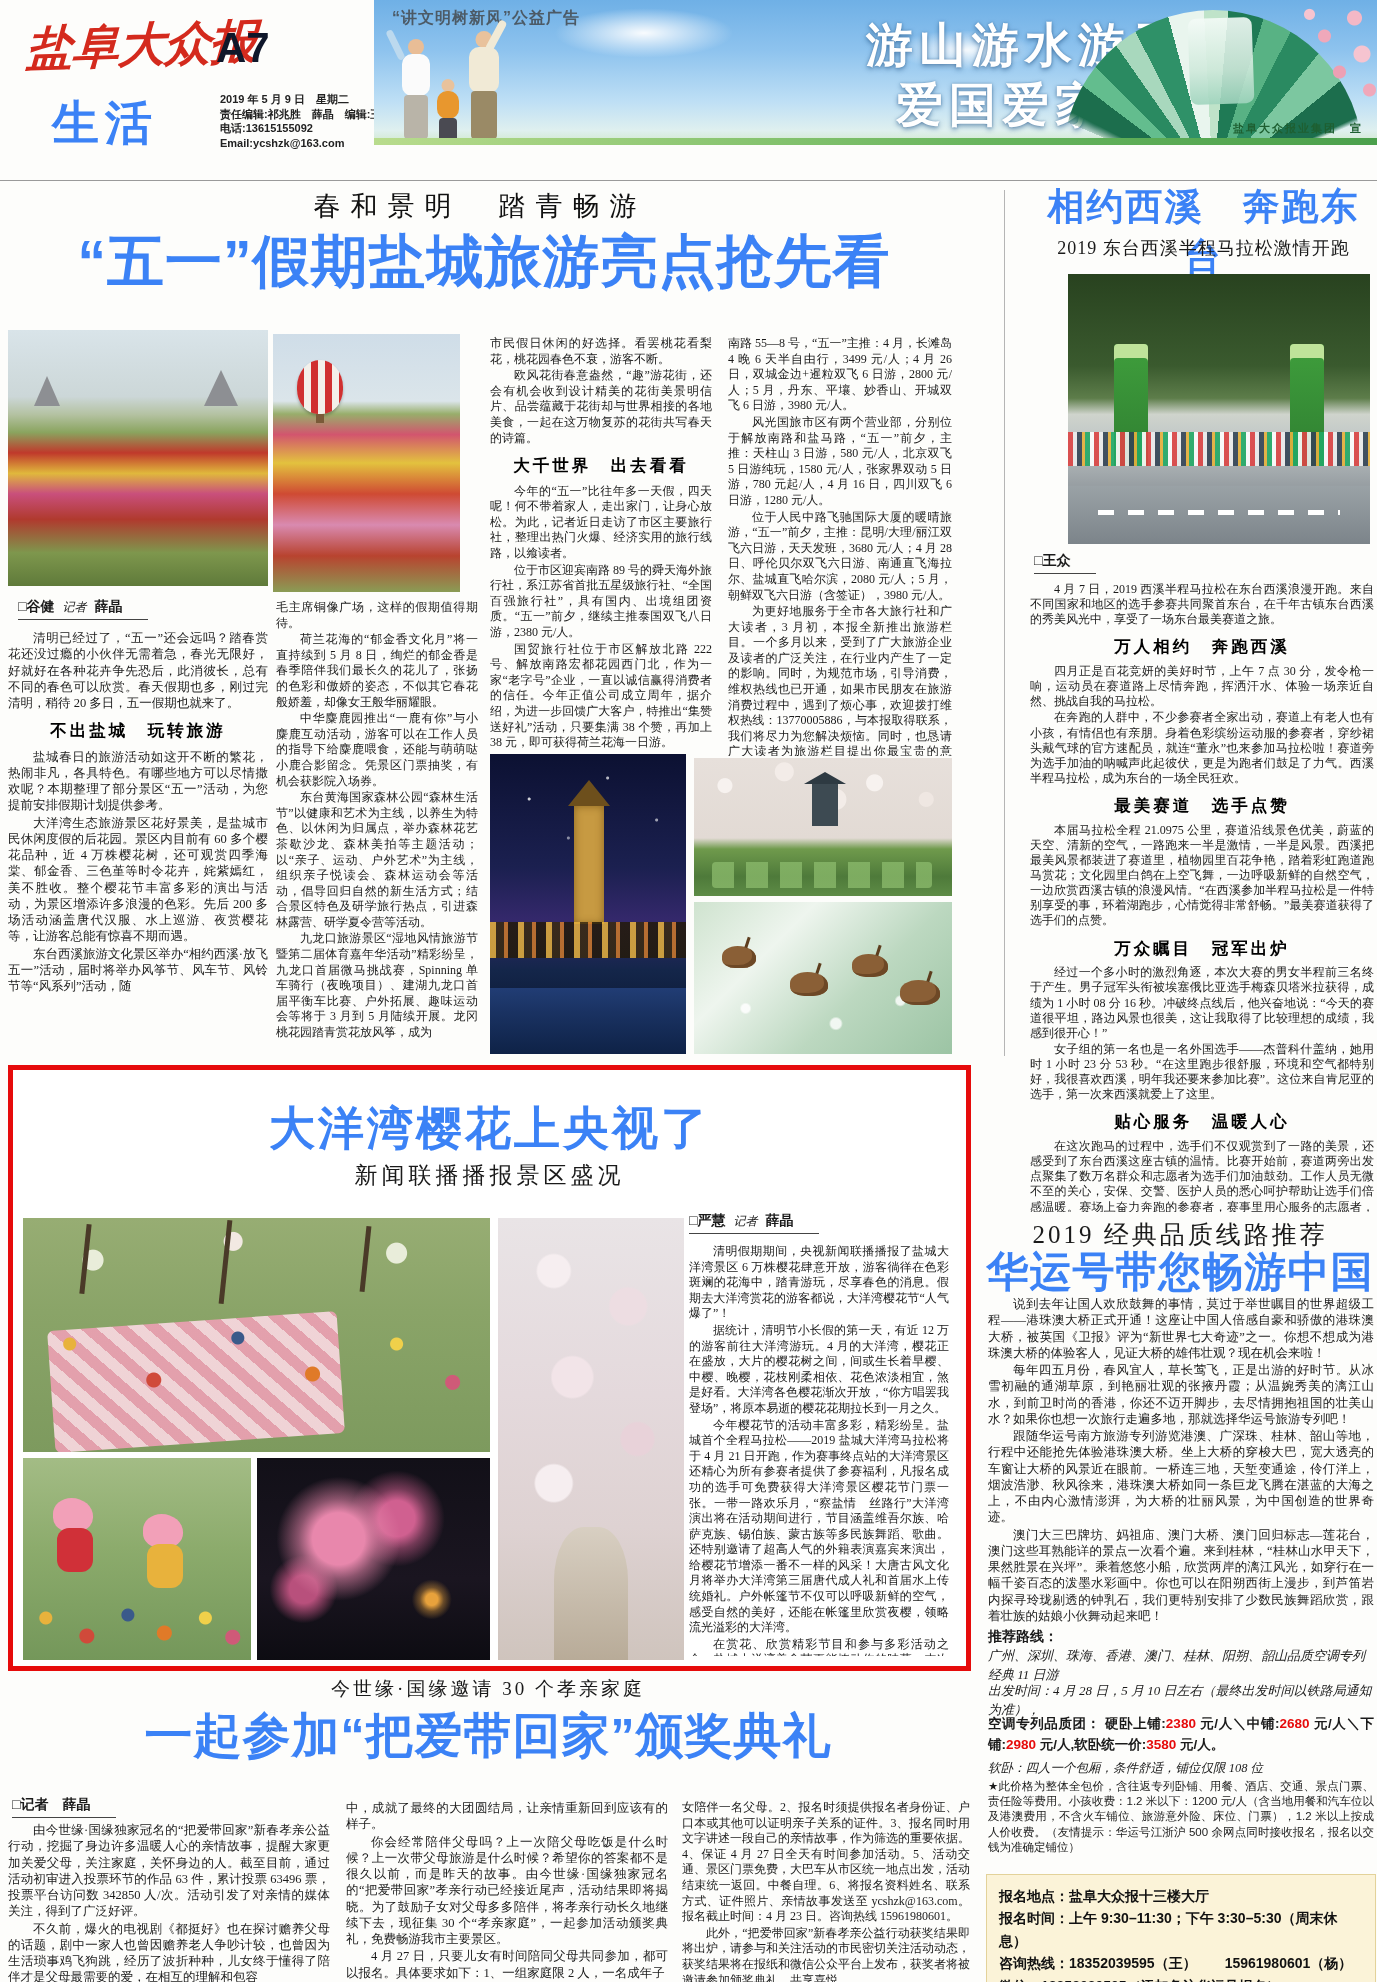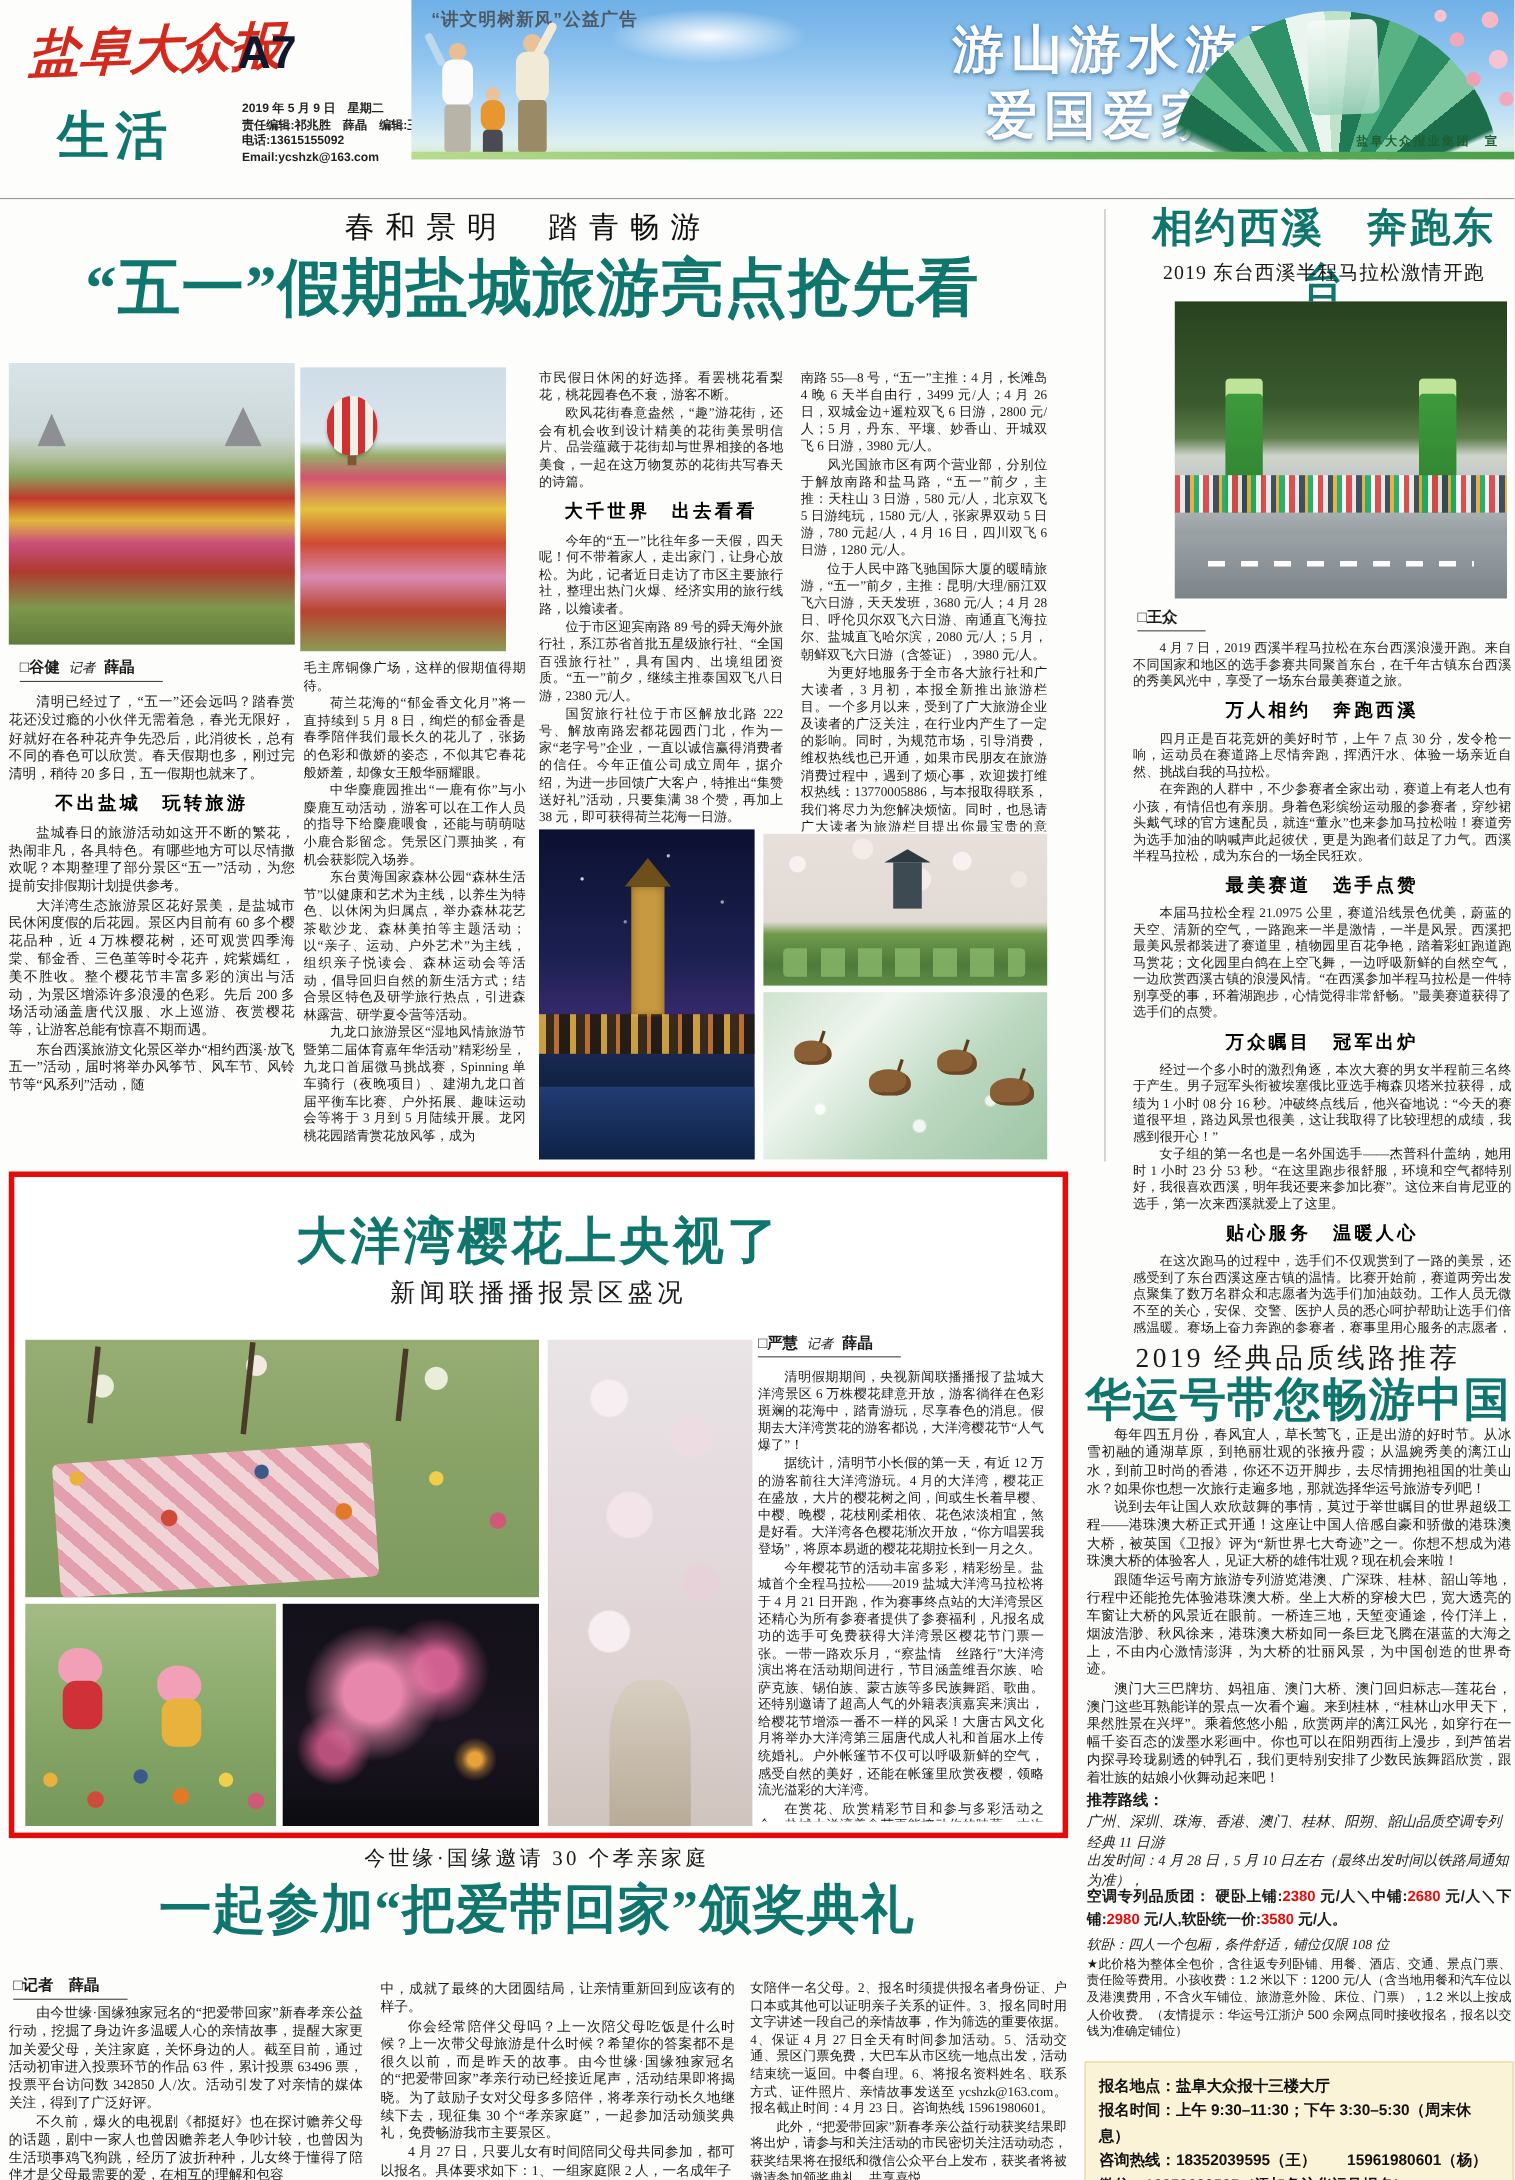--- a/index.html
+++ b/index.html
@@ -1,20 +1,20 @@
 <!DOCTYPE html>
 <html><head>
 <meta charset="utf-8">
 <style>
   html,body{margin:0;padding:0;background:#e8e8e8;}
   #page{position:relative;width:1377px;height:1982px;margin:0 auto;background:#fdfdfb;overflow:hidden;
         font-family:"Liberation Serif","DejaVu Serif",serif;color:#1a1a1a;}
   .abs{position:absolute;}
   .photo{position:absolute;overflow:hidden;background:#ccc;}
-  .hed{font-family:Liberation Serif, serif;font-weight:900;color:#0f766e;}
+  .hed{font-family:Liberation Sans, sans-serif;font-weight:900;color:#3b82f6;}
   .serif-c{font-family:"Liberation Serif","DejaVu Serif",serif;}
   .kai{font-style:italic;font-family:"Liberation Serif","DejaVu Serif",serif;}
   .body-col{font-size:12.5px;line-height:1.3;text-align:justify;overflow:hidden;}
   .body-p{margin:0 0 1px 0;text-indent:2em;text-align:justify;}
   .noindent{text-indent:0;}
   .col-subhead{font-family:"Liberation Sans","DejaVu Sans",sans-serif;font-weight:bold;text-align:center;
                font-size:16.5px;letter-spacing:3px;margin:9px 0 7px 0;text-indent:0;color:#000;}
   .byline{font-size:14px;border-bottom:1.5px solid #444;display:inline-block;padding:0 26px 3px 0;}
   .byline b{font-weight:bold;}
   .byline .role{font-size:12px;font-style:italic;margin:0 8px;}
@@ -392,22 +392,22 @@
       <p class="body-p">4 月 27 日，只要儿女有时间陪同父母共同参加，都可以报名。具体要求如下：1、一组家庭限 2 人，一名成年子</p>
     </div>
   <div class="abs body-col" id="aw-col3">
       <p class="body-p noindent">女陪伴一名父母。2、报名时须提供报名者身份证、户口本或其他可以证明亲子关系的证件。3、报名同时用文字讲述一段自己的亲情故事，作为筛选的重要依据。4、保证 4 月 27 日全天有时间参加活动。5、活动交通、景区门票免费，大巴车从市区统一地点出发，活动结束统一返回。中餐自理。6、将报名资料姓名、联系方式、证件照片、亲情故事发送至 ycshzk@163.com。报名截止时间：4 月 23 日。咨询热线 15961980601。</p>
       <p class="body-p">此外，“把爱带回家”新春孝亲公益行动获奖结果即将出炉，请参与和关注活动的市民密切关注活动动态，获奖结果将在报纸和微信公众平台上发布，获奖者将被邀请参加颁奖典礼，共享喜悦。</p>
     </div>
 
   <div class="abs serif-c" id="hy-kicker">2019 经典品质线路推荐</div>
   <div class="abs hed" id="hy-headline">华运号带您畅游中国</div>
   <div class="abs body-col" id="hy-body">
+      <p class="body-p">说到去年让国人欢欣鼓舞的事情，莫过于举世瞩目的世界超级工程——港珠澳大桥正式开通！这座让中国人倍感自豪和骄傲的港珠澳大桥，被英国《卫报》评为“新世界七大奇迹”之一。你想不想成为港珠澳大桥的体验客人，见证大桥的雄伟壮观？现在机会来啦！</p>
       <p class="body-p">每年四五月份，春风宜人，草长莺飞，正是出游的好时节。从冰雪初融的通湖草原，到艳丽壮观的张掖丹霞；从温婉秀美的漓江山水，到前卫时尚的香港，你还不迈开脚步，去尽情拥抱祖国的壮美山水？如果你也想一次旅行走遍多地，那就选择华运号旅游专列吧！</p>
-      <p class="body-p">说到去年让国人欢欣鼓舞的事情，莫过于举世瞩目的世界超级工程——港珠澳大桥正式开通！这座让中国人倍感自豪和骄傲的港珠澳大桥，被英国《卫报》评为“新世界七大奇迹”之一。你想不想成为港珠澳大桥的体验客人，见证大桥的雄伟壮观？现在机会来啦！</p>
       <p class="body-p">跟随华运号南方旅游专列游览港澳、广深珠、桂林、韶山等地，行程中还能抢先体验港珠澳大桥。坐上大桥的穿梭大巴，宽大透亮的车窗让大桥的风景近在眼前。一桥连三地，天堑变通途，伶仃洋上，烟波浩渺、秋风徐来，港珠澳大桥如同一条巨龙飞腾在湛蓝的大海之上，不由内心激情澎湃，为大桥的壮丽风景，为中国创造的世界奇迹。</p>
       <p class="body-p">澳门大三巴牌坊、妈祖庙、澳门大桥、澳门回归标志—莲花台，澳门这些耳熟能详的景点一次看个遍。来到桂林，“桂林山水甲天下，果然胜景在兴坪”。乘着悠悠小船，欣赏两岸的漓江风光，如穿行在一幅千姿百态的泼墨水彩画中。你也可以在阳朔西街上漫步，到芦笛岩内探寻玲珑剔透的钟乳石，我们更特别安排了少数民族舞蹈欣赏，跟着壮族的姑娘小伙舞动起来吧！</p>
       <p class="body-p">最后一站来到韶山，参观毛主席故居、毛主席铜像广场、刘少奇故居，细品故人传奇经历……</p>
     </div>
   <div class="abs" id="hy-route-label">推荐路线：</div>
   <div class="abs kai" id="hy-route-line">广州、深圳、珠海、香港、澳门、桂林、阳朔、韶山品质空调专列经典 11 日游</div>
   <div class="abs kai" id="hy-depart">出发时间：4 月 28 日，5 月 10 日左右（最终出发时间以铁路局通知为准），</div>
   <div class="abs" id="hy-price">
     <span>空调专列品质团： 硬卧上铺:</span><span class="red">2380</span><span> 元/人＼中铺:</span><span class="red">2680</span><span> 元/人＼下铺:</span><span class="red">2980</span><span> 元/人,软卧统一价:</span><span class="red">3580</span><span> 元/人。</span>
   </div>

